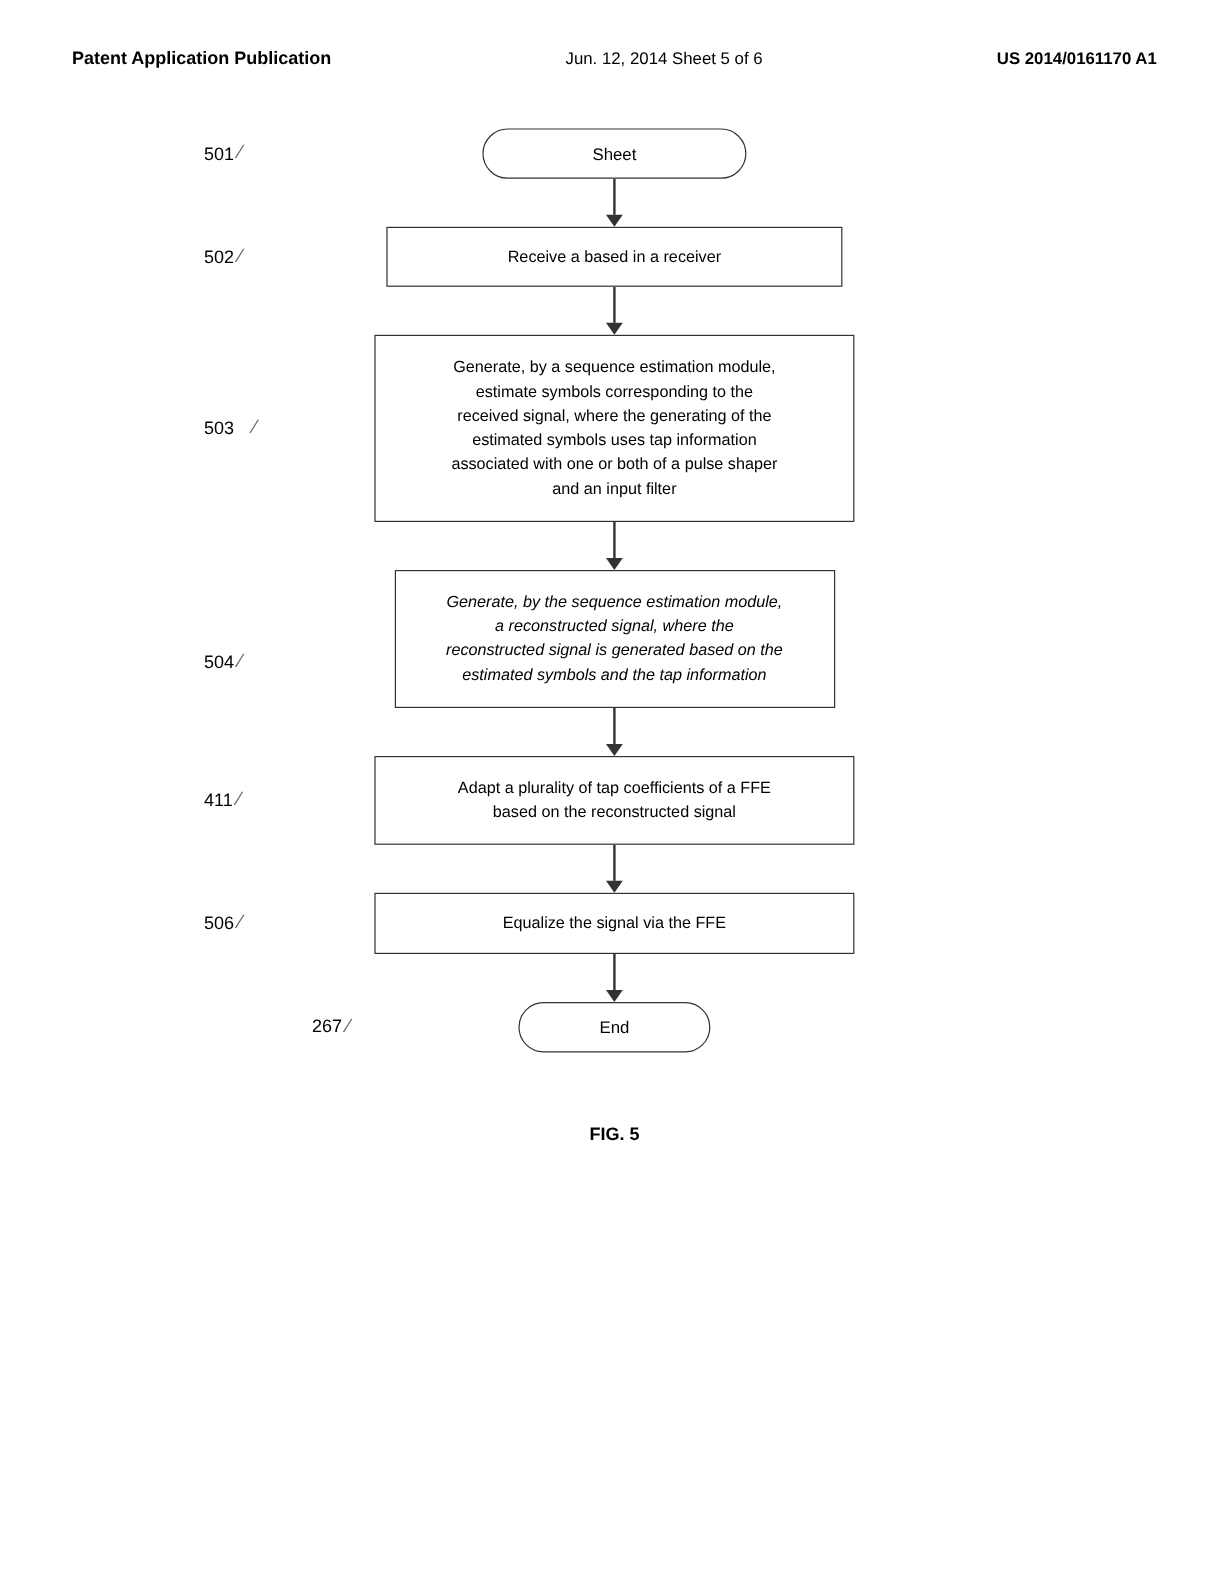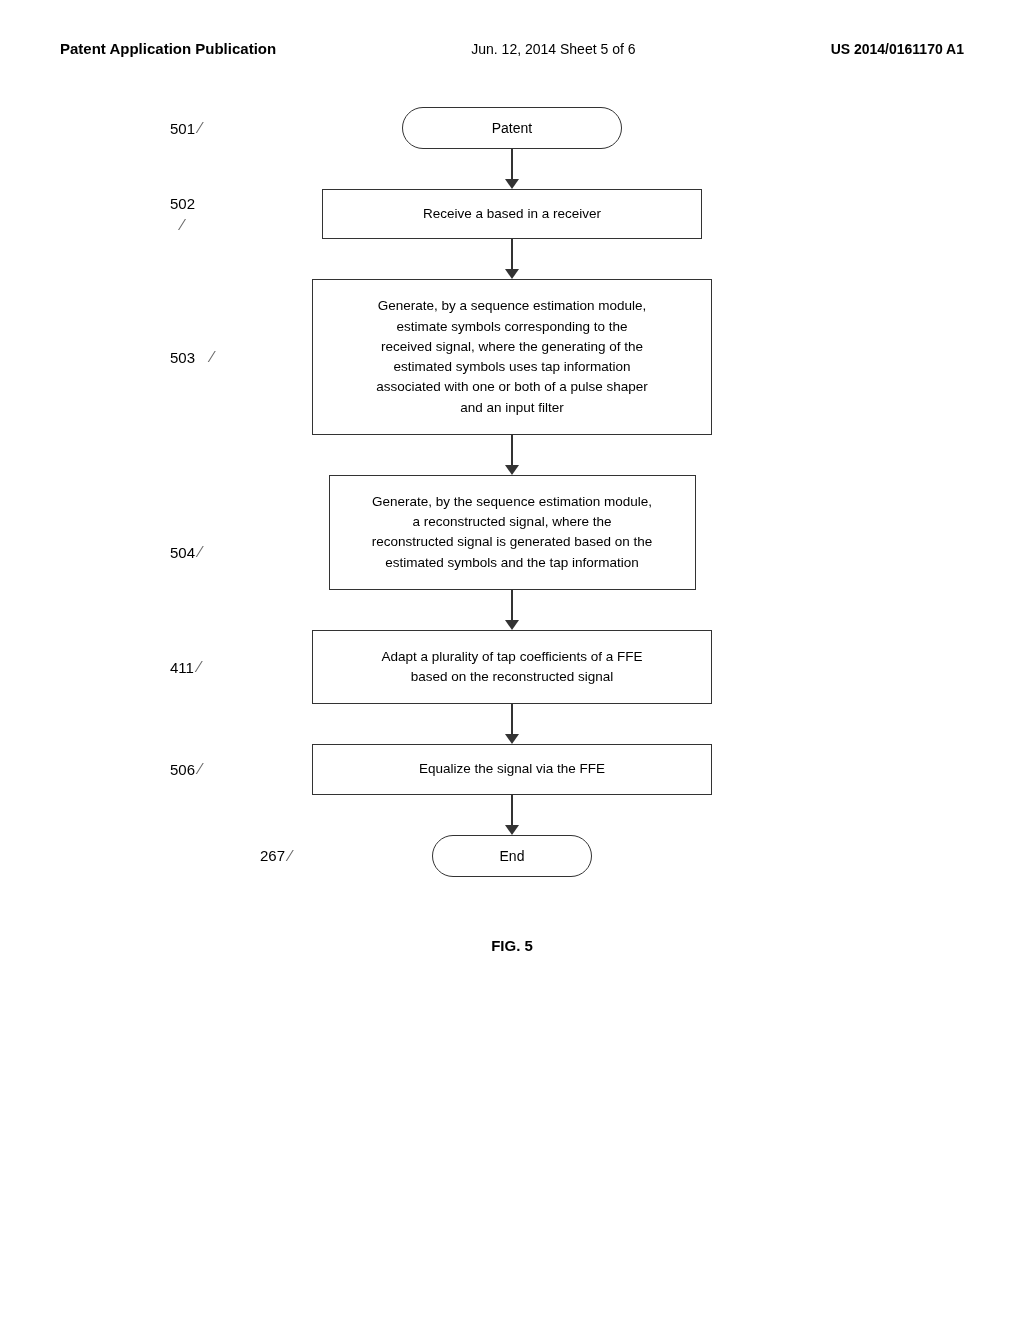--- a/index.html
+++ b/index.html
@@ -121,31 +121,31 @@
   </div>
 
   <div class="flowchart">
 
     <div style="display:flex;align-items:center;justify-content:center;width:100%;position:relative;margin-bottom:0;">
       <div style="position:absolute;left:110px;display:flex;align-items:center;gap:4px;">
         <span style="font-size:15px;color:#000;">501</span>
         <span style="font-size:16px;color:#666;">∕</span>
       </div>
       <div class="box-rounded">
-        <span>Patent</span>
-      </div>
-    </div>
-
-    <div class="arrow-down">
-      <div class="arrow-line"></div>
-      <div class="arrow-head"></div>
-    </div>
-
-    <div style="display:flex;align-items:center;justify-content:center;width:100%;position:relative;">
-      <div style="position:absolute;left:110px;display:flex;align-items:center;gap:4px;flex-direction:column;">
+        <span>Sheet</span>
+      </div>
+    </div>
+
+    <div class="arrow-down">
+      <div class="arrow-line"></div>
+      <div class="arrow-head"></div>
+    </div>
+
+    <div style="display:flex;align-items:center;justify-content:center;width:100%;position:relative;">
+      <div style="position:absolute;left:110px;display:flex;align-items:center;gap:4px;">
         <span style="font-size:15px;color:#000;">502</span>
         <span style="font-size:16px;color:#666;">∕</span>
       </div>
       <div class="box-rect">
         <span>Receive a based in a receiver</span>
       </div>
     </div>
 
     <div class="arrow-down">
       <div class="arrow-line"></div>
@@ -170,21 +170,21 @@
     <div class="arrow-down">
       <div class="arrow-line"></div>
       <div class="arrow-head"></div>
     </div>
 
     <div style="display:flex;align-items:center;justify-content:center;width:100%;position:relative;">
       <div style="position:absolute;left:110px;display:flex;align-items:center;gap:4px;margin-top:40px;">
         <span style="font-size:15px;color:#000;">504</span>
         <span style="font-size:16px;color:#666;">∕</span>
       </div>
-      <div class="box-rect" style="width:367px;padding:16px 30px;">
+      <div class="box-rect" style="width:367px;padding:16px 30px;font-style:italic;">
         Generate, by the sequence estimation module,<br>
         a reconstructed signal, where the<br>
         reconstructed signal is generated based on the<br>
         estimated symbols and the tap information
       </div>
     </div>
 
     <div class="arrow-down">
       <div class="arrow-line"></div>
       <div class="arrow-head"></div>

